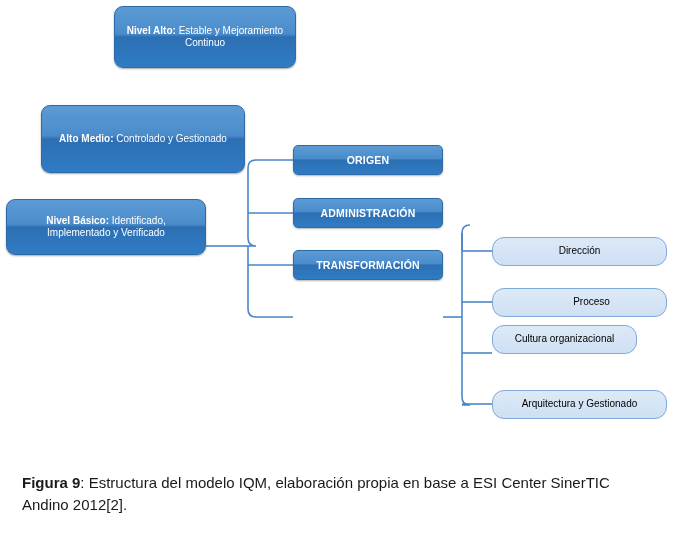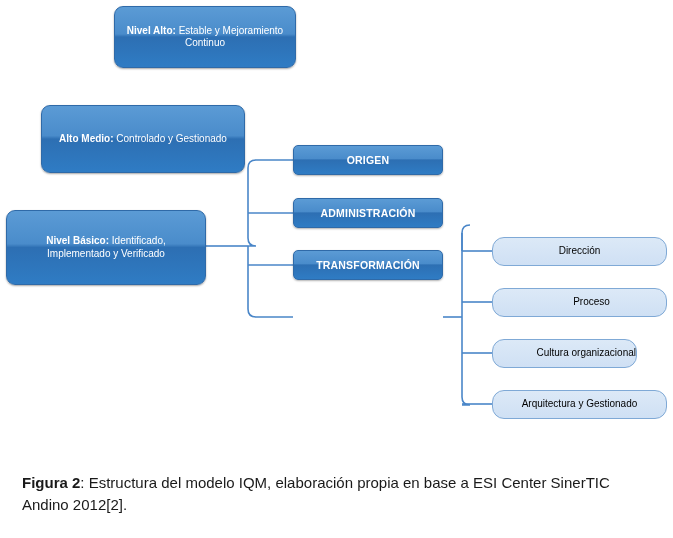--- a/index.html
+++ b/index.html
@@ -115,44 +115,44 @@
   </svg>
 
   <div class="node level-box" style="left:114px; top:6px; width:182px; height:62px;">
     <span><b>Nivel Alto:</b><span> Estable y Mejoramiento Continuo</span></span>
   </div>
 
   <div class="node level-box" style="left:41px; top:105px; width:204px; height:68px;">
     <span><b>Alto Medio:</b><span> Controlado y Gestionado</span></span>
   </div>
 
-  <div class="node level-box" style="left:6px; top:210px; width:200px; height:75px;">
+  <div class="node level-box" style="left:6px; top:199px; width:200px; height:56px;">
     <span><b>Nivel Básico:</b><span> Identificado, Implementado y Verificado</span></span>
   </div>
 
   <div class="node proc-box" style="left:293px; top:145px; width:150px; height:30px;">
     <span>ORIGEN</span>
   </div>
   <div class="node proc-box" style="left:293px; top:250px; width:150px; height:30px;">
     <span>TRANSFORMACIÓN</span>
   </div>
   <div class="node proc-box" style="left:293px; top:198px; width:150px; height:30px;">
     <span>ADMINISTRACIÓN</span>
   </div>
 
   <div class="node leaf-box" style="left:492px; top:237px; width:175px; height:29px;">
     <span>Dirección</span>
   </div>
   <div class="node leaf-box" style="left:492px; top:288px; width:175px; height:29px;padding-left:24px;">
     <span>Proceso</span>
   </div>
-  <div class="node leaf-box" style="left:492px; top:339px; width:145px; height:29px;justify-content:flex-end;">
+  <div class="node leaf-box" style="left:492px; top:325px; width:145px; height:29px;">
     <span>Cultura organizacional</span>
   </div>
   <div class="node leaf-box" style="left:492px; top:390px; width:175px; height:29px;">
     <span>Arquitectura y Gestionado</span>
   </div>
 
 </div>
 
 <div id="caption">
-  <b>Figura 2</b><span>: Estructura del modelo IQM, elaboración propia en base a ESI Center SinerTIC Andino 2012[2].</span>
+  <b>Figura 9</b><span>: Estructura del modelo IQM, elaboración propia en base a ESI Center SinerTIC Andino 2012[2].</span>
 </div>
 
 </body></html>

